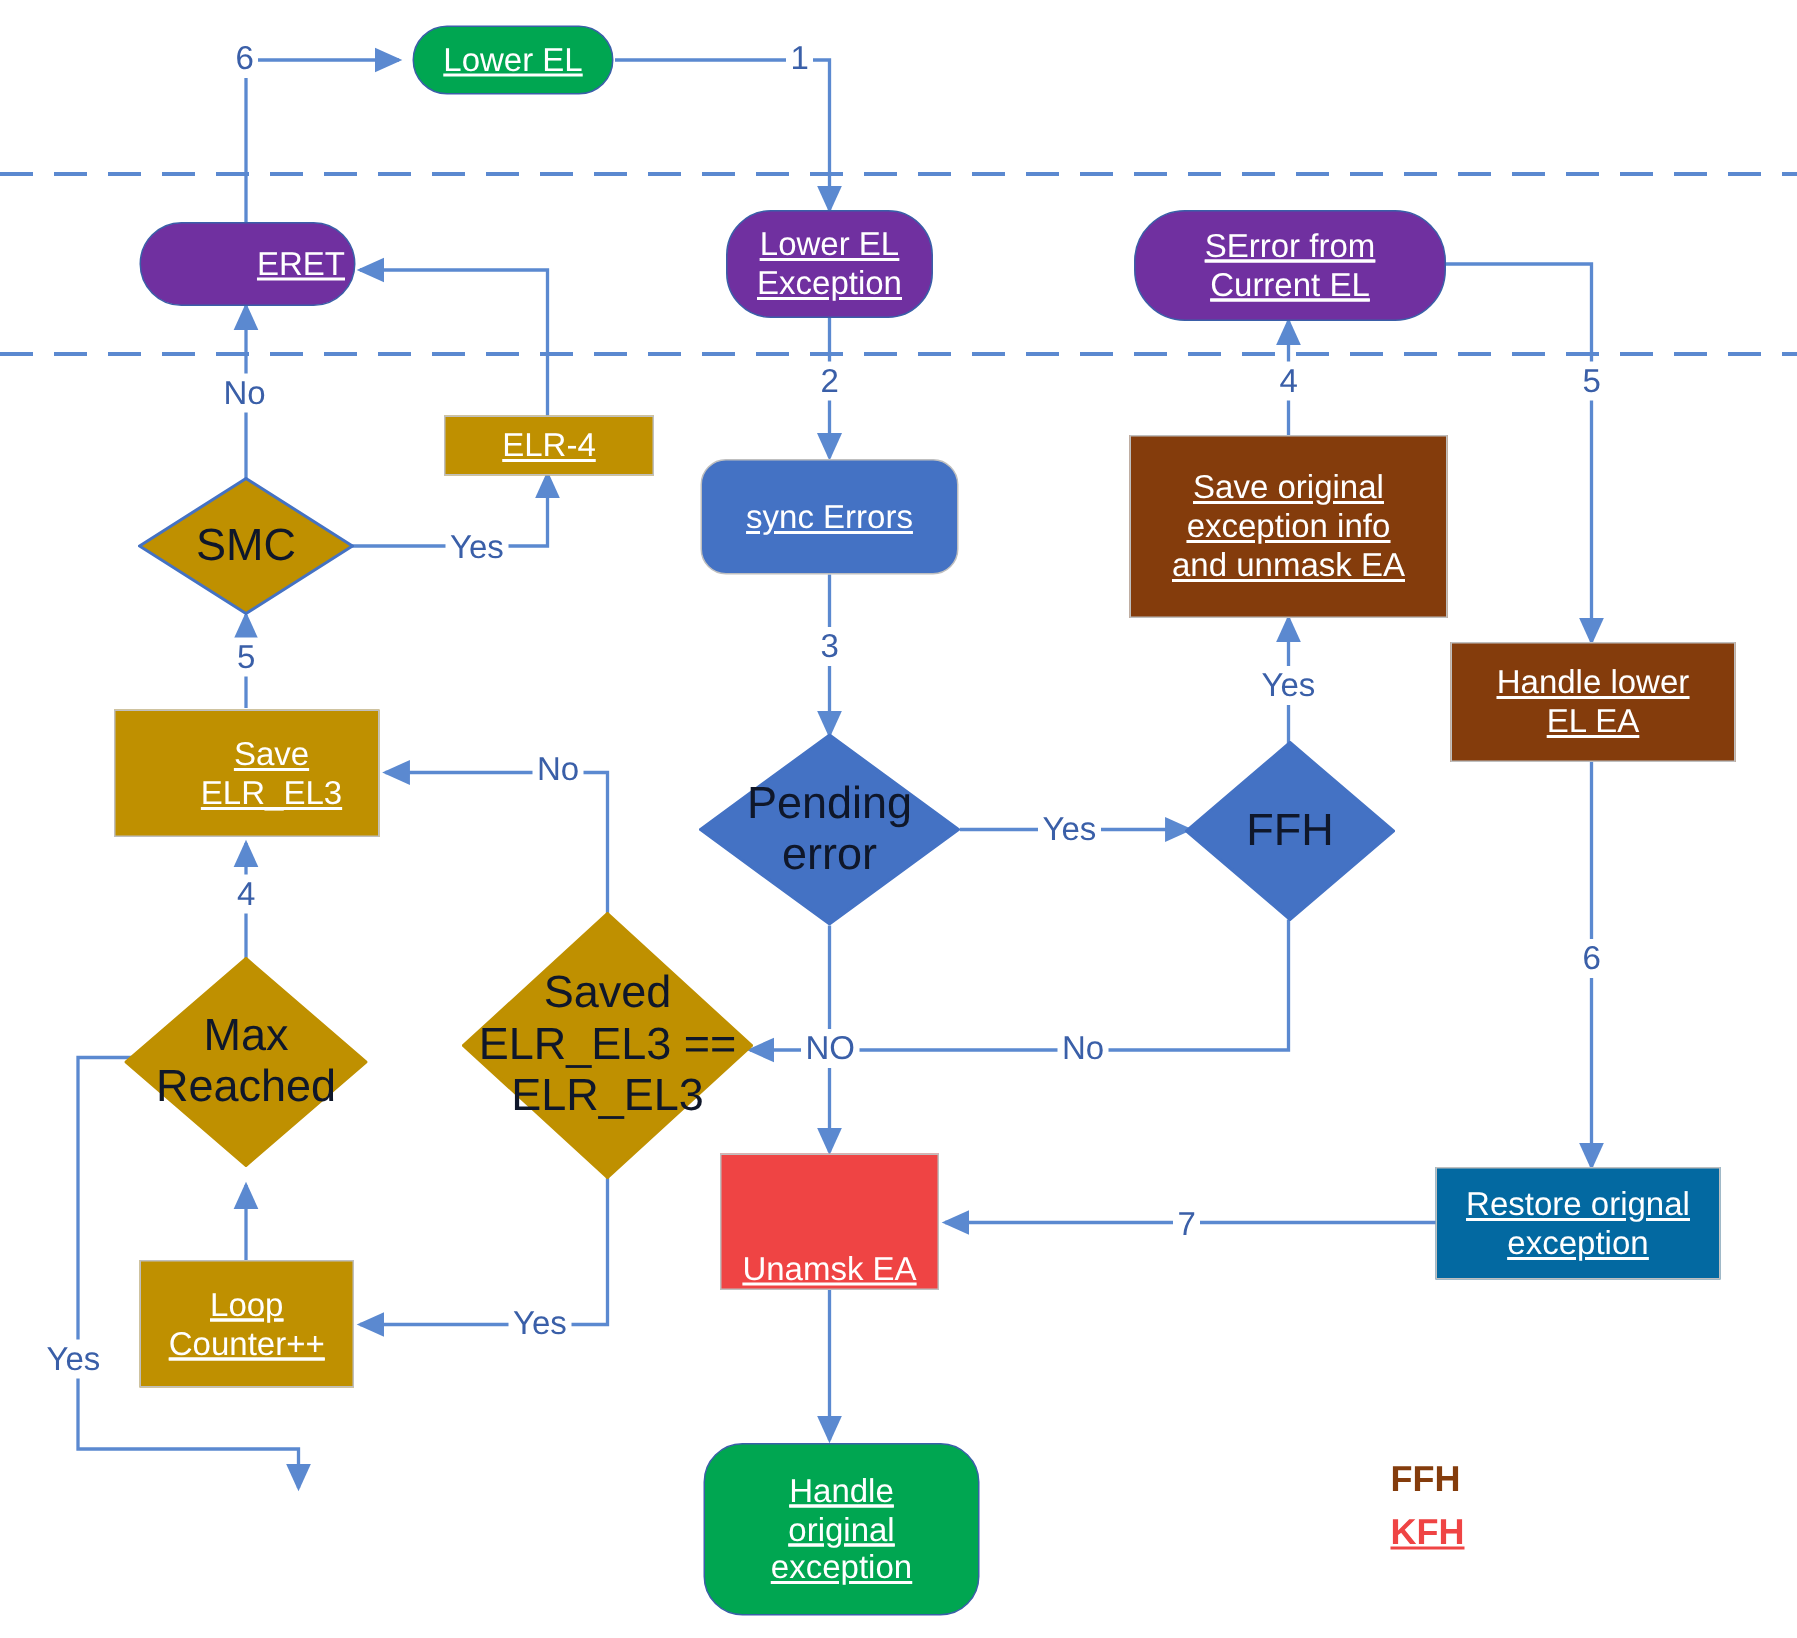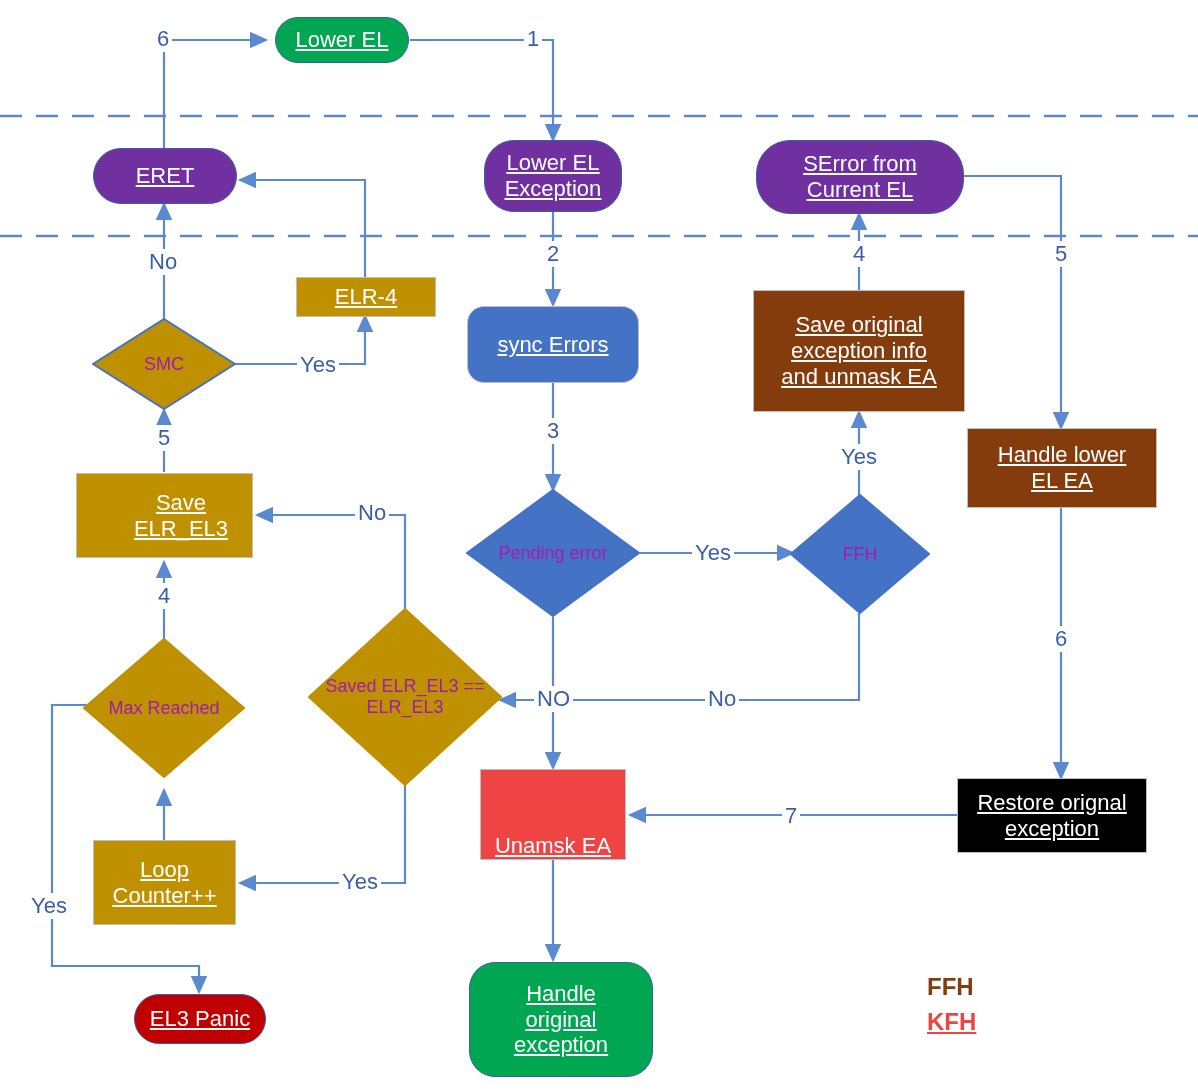--- a/index.html
+++ b/index.html
@@ -45,23 +45,23 @@
     justify-content: center;
   }
   .diamond-shape {
     position: absolute;
     left: 0; top: 0;
     width: 100%; height: 100%;
   }
   .diamond-label {
     position: relative;
     z-index: 2;
-    color: #a21caf;
+    color: #0f172a;
     text-align: center;
-    font-size: 18px;
+    font-size: 30px;
     line-height: 1.15;
     pointer-events: none;
   }
   .edge-label {
     position: absolute;
     color: #3a5fa8;
     font-size: 22px;
     background: #ffffff;
     padding: 0 3px;
     z-index: 4;
@@ -135,21 +135,21 @@
 
       <path d="M98,705 L52,705 L52,966 L199,966 L199,992" marker-end="url(#ah)"></path>
 
     </g>
   </svg>
 
   <div class="node pill" style="left:275px;top:17px;width:134px;height:46px;border-radius:23px;background:#00a651;">
     <span>Lower EL</span>
   </div>
 
-  <div class="node pill" style="left:93px;top:148px;width:144px;height:56px;border-radius:28px;background:#7030a0;">
+  <div class="node pill" style="left:93px;top:148px;width:144px;height:56px;border-radius:28px;background:#7030a0;justify-content:flex-end;">
     <span>ERET</span>
   </div>
 
   <div class="node pill" style="left:484px;top:140px;width:138px;height:72px;border-radius:30px;background:#7030a0;">
     <span>
       <span>Lower EL</span>
       <span>Exception</span>
     </span>
   </div>
 
@@ -236,30 +236,27 @@
     <span>
       <span>Loop</span>
       <span>Counter++</span>
     </span>
   </div>
 
   <div class="node rect" style="left:480px;top:769px;width:146px;height:91px;background:#ef4444;align-items:flex-end;">
     <span>Unamsk EA</span>
   </div>
 
-  <div class="node rect" style="left:957px;top:778px;width:190px;height:75px;background:#000000;">
+  <div class="node rect" style="left:957px;top:778px;width:190px;height:75px;background:#0369a1;">
     <span>
       <span>Restore orignal</span>
       <span>exception</span>
     </span>
   </div>
 
-  <div class="node pill" style="left:134px;top:994px;width:132px;height:50px;border-radius:25px;background:#c00000;">
-    <span>EL3 Panic</span>
-  </div>
 
   <div class="node pill" style="left:469px;top:962px;width:184px;height:115px;border-radius:26px;background:#00a651;">
     <span>
       <span>Handle</span>
       <span>original</span>
       <span>exception</span>
     </span>
   </div>
 
   <div class="edge-label" style="left:154px;top:26px;">6</div>

